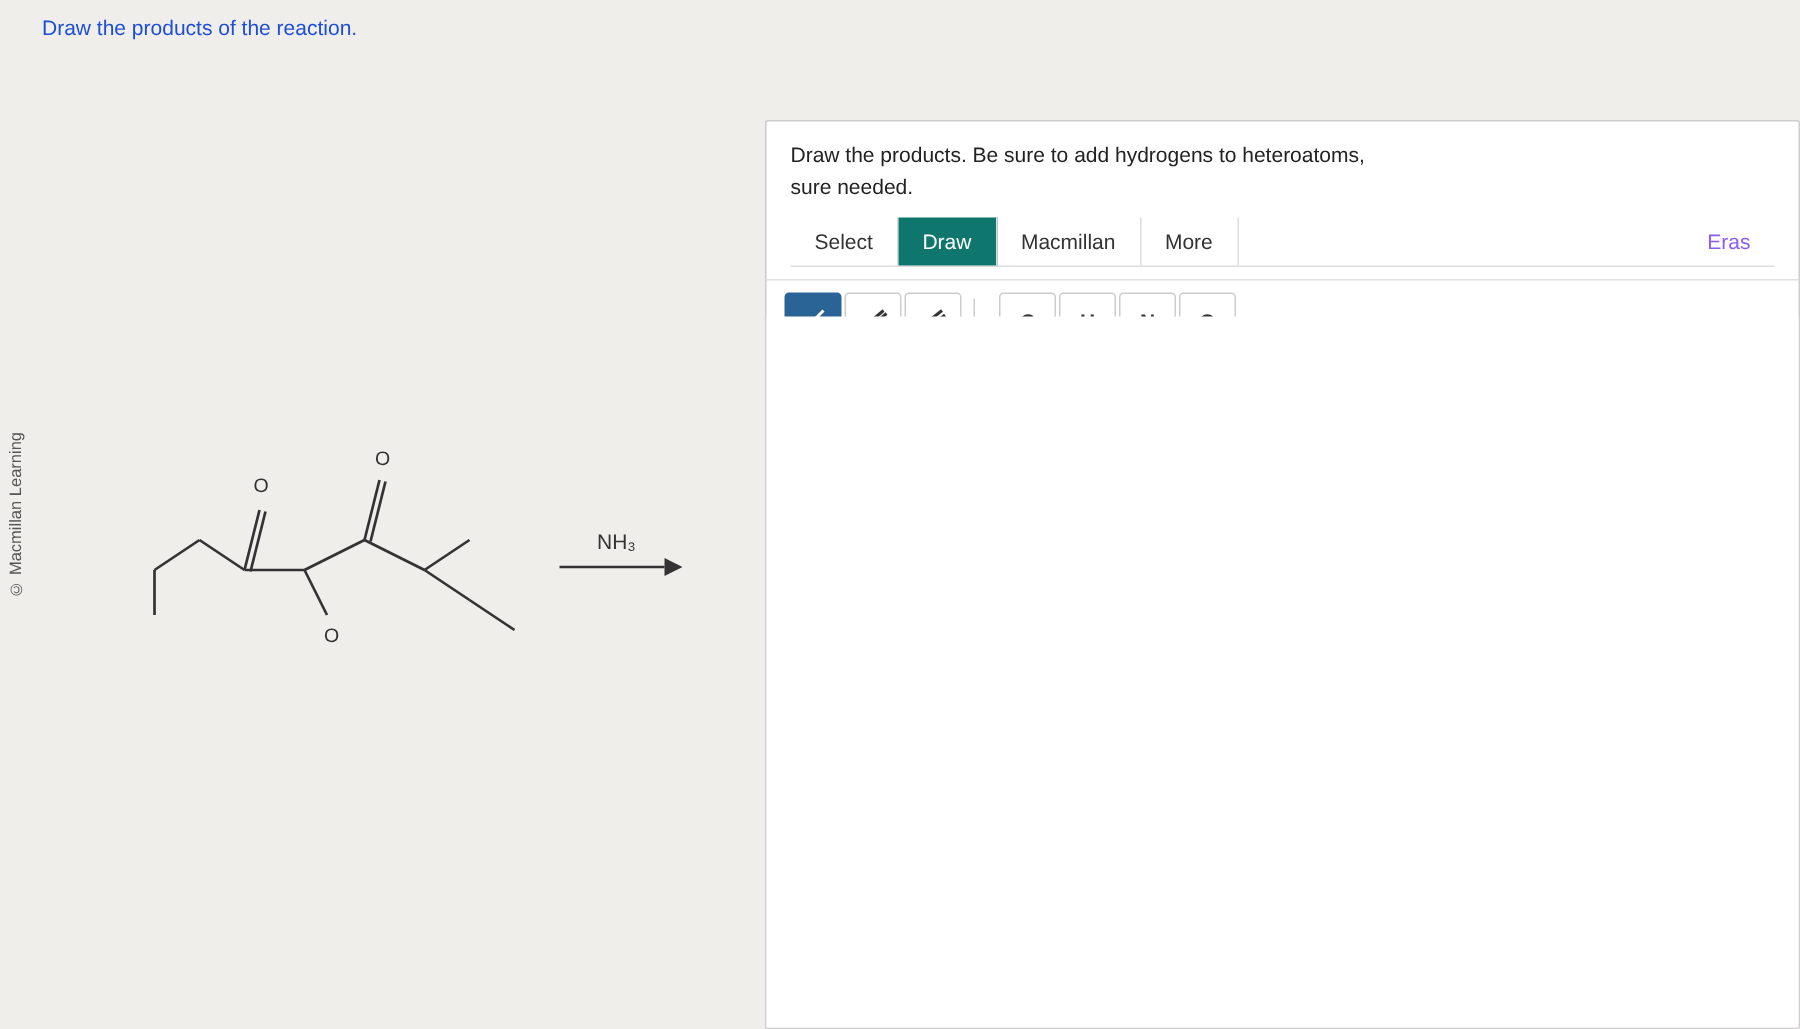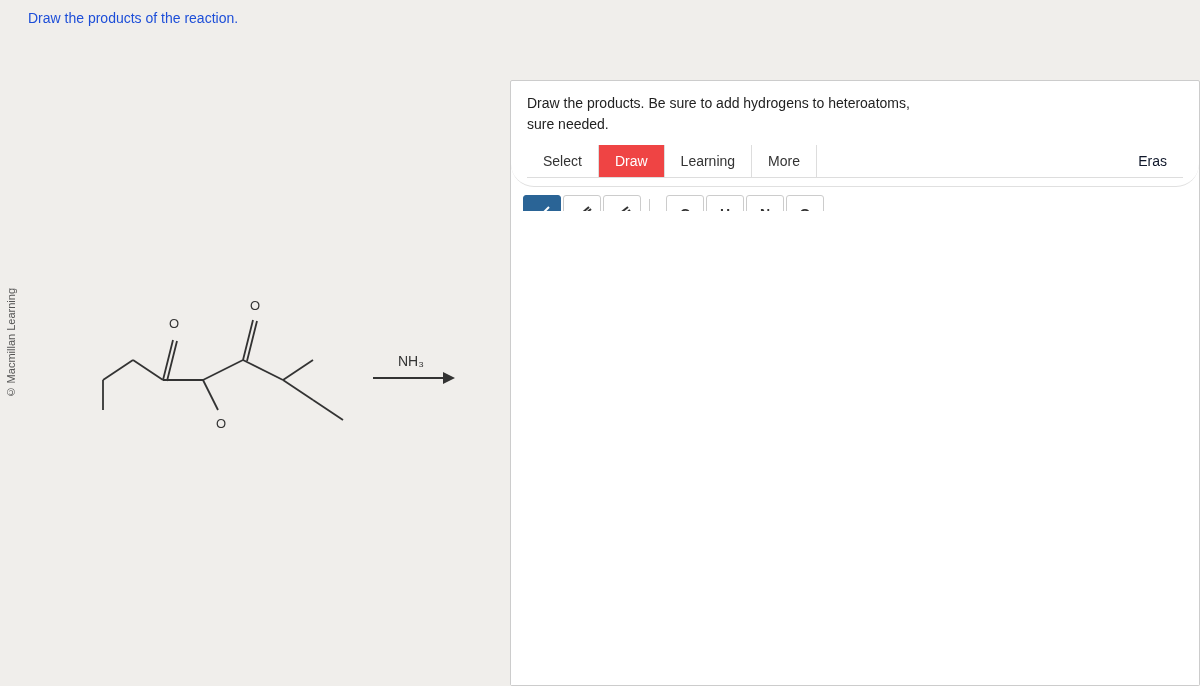--- a/index.html
+++ b/index.html
@@ -63,21 +63,20 @@
       left: 510px;
       bottom: 0;
       background: #fff;
       border: 1px solid #ccc;
       border-radius: 2px;
     }
 
     .draw-panel-header {
       padding: 12px 16px 8px 16px;
       border-bottom: 1px solid #e0e0e0;
-      border-radius: 23px;
     }
 
     .draw-panel-title {
       font-size: 14px;
       color: #222;
       line-height: 1.5;
       margin-bottom: 10px;
     }
 
     
@@ -92,32 +91,32 @@
       padding: 8px 16px;
       font-size: 14px;
       cursor: pointer;
       background: none;
       border: none;
       color: #333;
       border-right: 1px solid #ddd;
     }
 
     .toolbar-btn.active {
-      background: #ef4444;
+      background: #0f766e;
       color: #fff;
     }
 
     .toolbar-erase {
       margin-left: auto;
       padding: 8px 16px;
       font-size: 14px;
       cursor: pointer;
       background: none;
       border: none;
-      color: #0f172a;
+      color: #8b5cf6;
     }
 
     
     .bond-tools {
       display: flex;
       align-items: center;
       padding: 8px 12px;
       gap: 2px;
       border-bottom: 1px solid #eee;
     }
@@ -241,21 +240,21 @@
 <div class="draw-panel">
   <div class="draw-panel-header">
     <div class="draw-panel-title">
       <span>Draw the products. Be sure to add hydrogens to heteroatoms,</span><br>
       <span>sure needed.</span>
     </div>
 
     <div class="toolbar">
       <button class="toolbar-btn">Select</button>
       <button class="toolbar-btn active">Draw</button>
-      <button class="toolbar-btn">Learning</button>
+      <button class="toolbar-btn">Macmillan</button>
       <button class="toolbar-btn">More</button>
       <button class="toolbar-erase">Eras</button>
     </div>
   </div>
 
   <div class="bond-tools">
     <button class="bond-btn selected">
       <svg width="20" height="20" viewBox="0 0 20 20">
         <line x1="3" y1="17" x2="17" y2="3" stroke="currentColor" stroke-width="2"></line>
       </svg>

